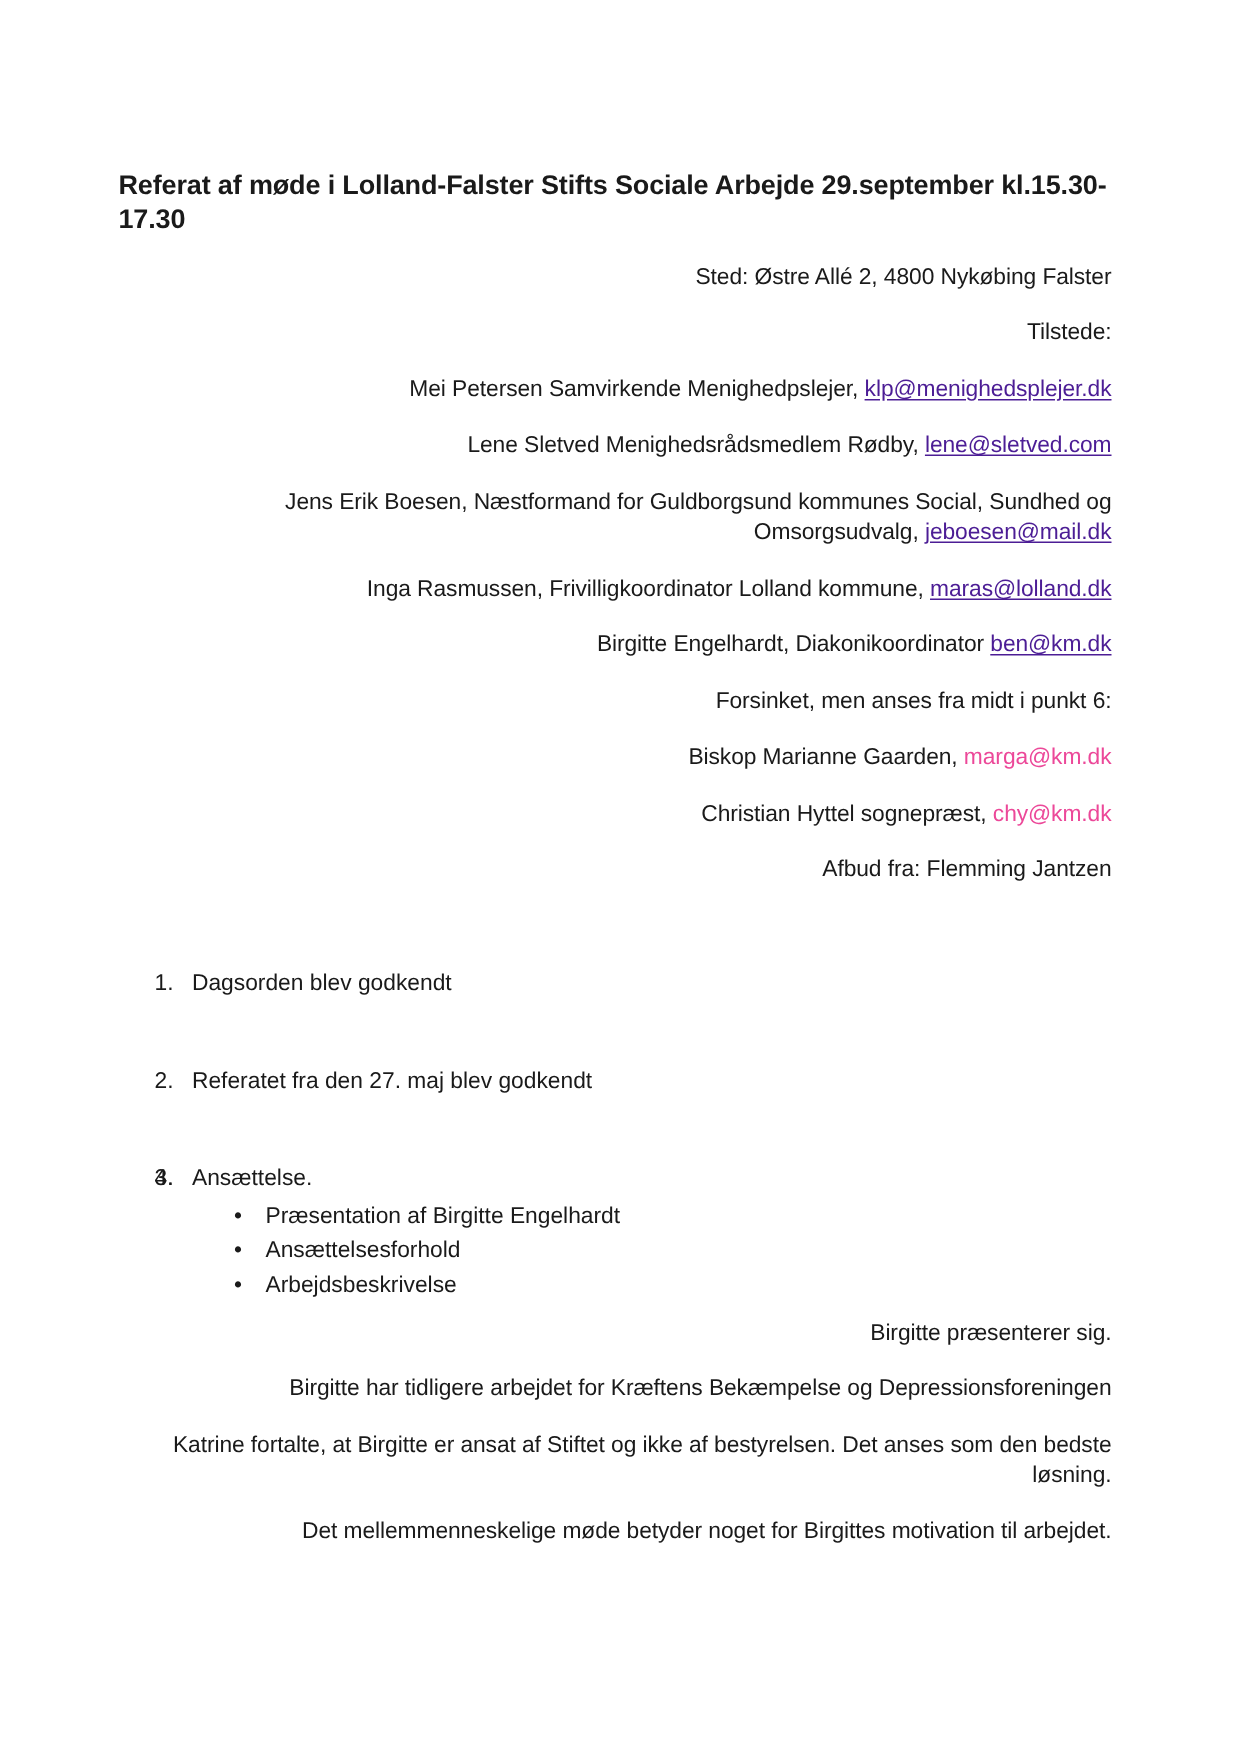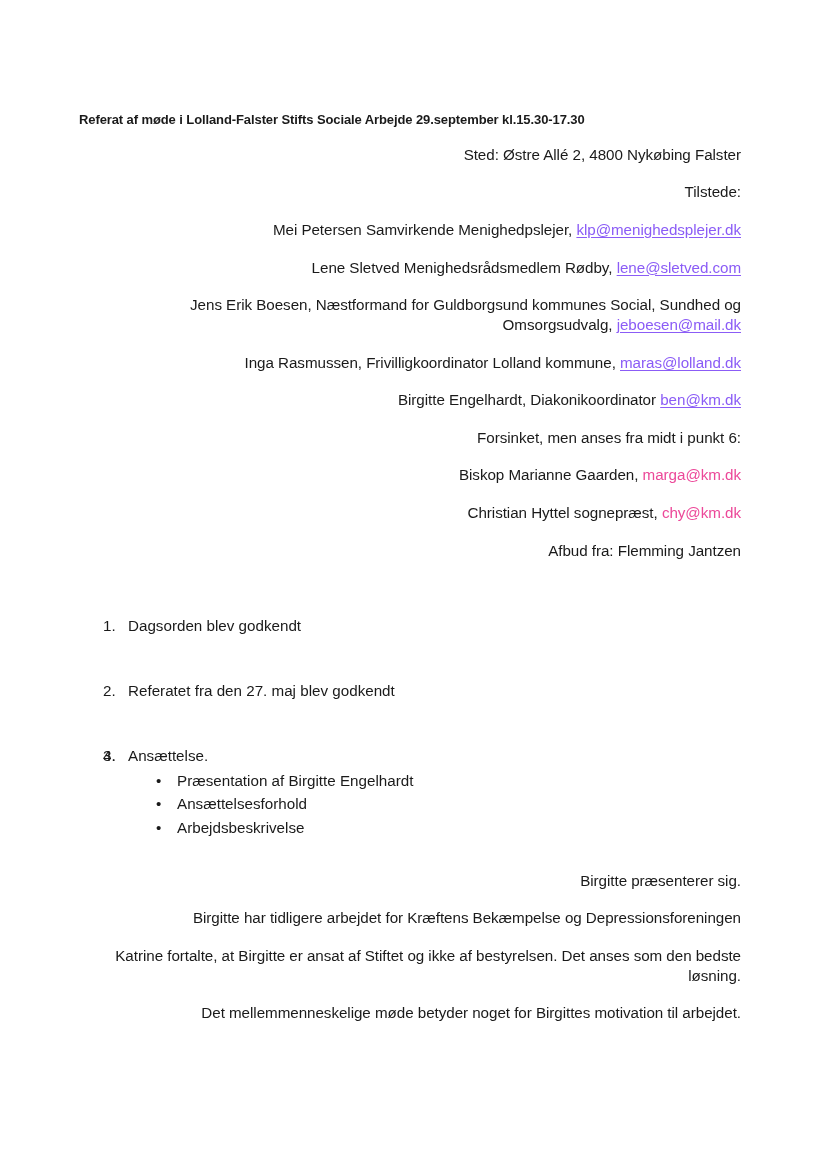--- a/index.html
+++ b/index.html
@@ -22,40 +22,40 @@
     overflow: hidden;
     box-sizing: border-box;
   }
   .content {
     position: absolute;
     left: 79px;
     top: 112px;
     width: 662px;
   }
   .doc-title {
-    font-size: 13px;
+    font-size: 18px;
     font-weight: bold;
     line-height: 1.3;
     letter-spacing: -0.1px;
     margin: 0 0 16px 0;
   }
   p.para {
     font-size: 15.2px;
     line-height: 1.32;
     margin: 0 0 17.5px 0;
     letter-spacing: -0.05px;
     text-align: right;
   }
   p.para.tight-wrap {
     margin-bottom: 17px;
   }
   .mail-link {
     text-decoration: underline;
     text-underline-offset: 2px;
-    color: #8b5cf6;
+    color: #4c1d95;
     cursor: pointer;
   }
   .mail-plain {
     color: #ec4899;
   }
   .spacer-block {
     height: 38px;
   }
   ol.agenda {
     list-style: none;
@@ -91,21 +91,21 @@
     line-height: 1.52;
   }
   ul.subitems > li > .dot {
     position: absolute;
     left: 28px;
     top: 0;
     font-size: 15.2px;
     line-height: 1.52;
   }
   .after-list {
-    margin-top: 32px;
+    margin-top: 10px;
   }
 </style>
 </head>
 <body>
 
 <div class="page">
   <div class="content">
 
     <h1 class="doc-title">Referat af møde i Lolland-Falster Stifts Sociale Arbejde 29.september kl.15.30-17.30</h1>
 

